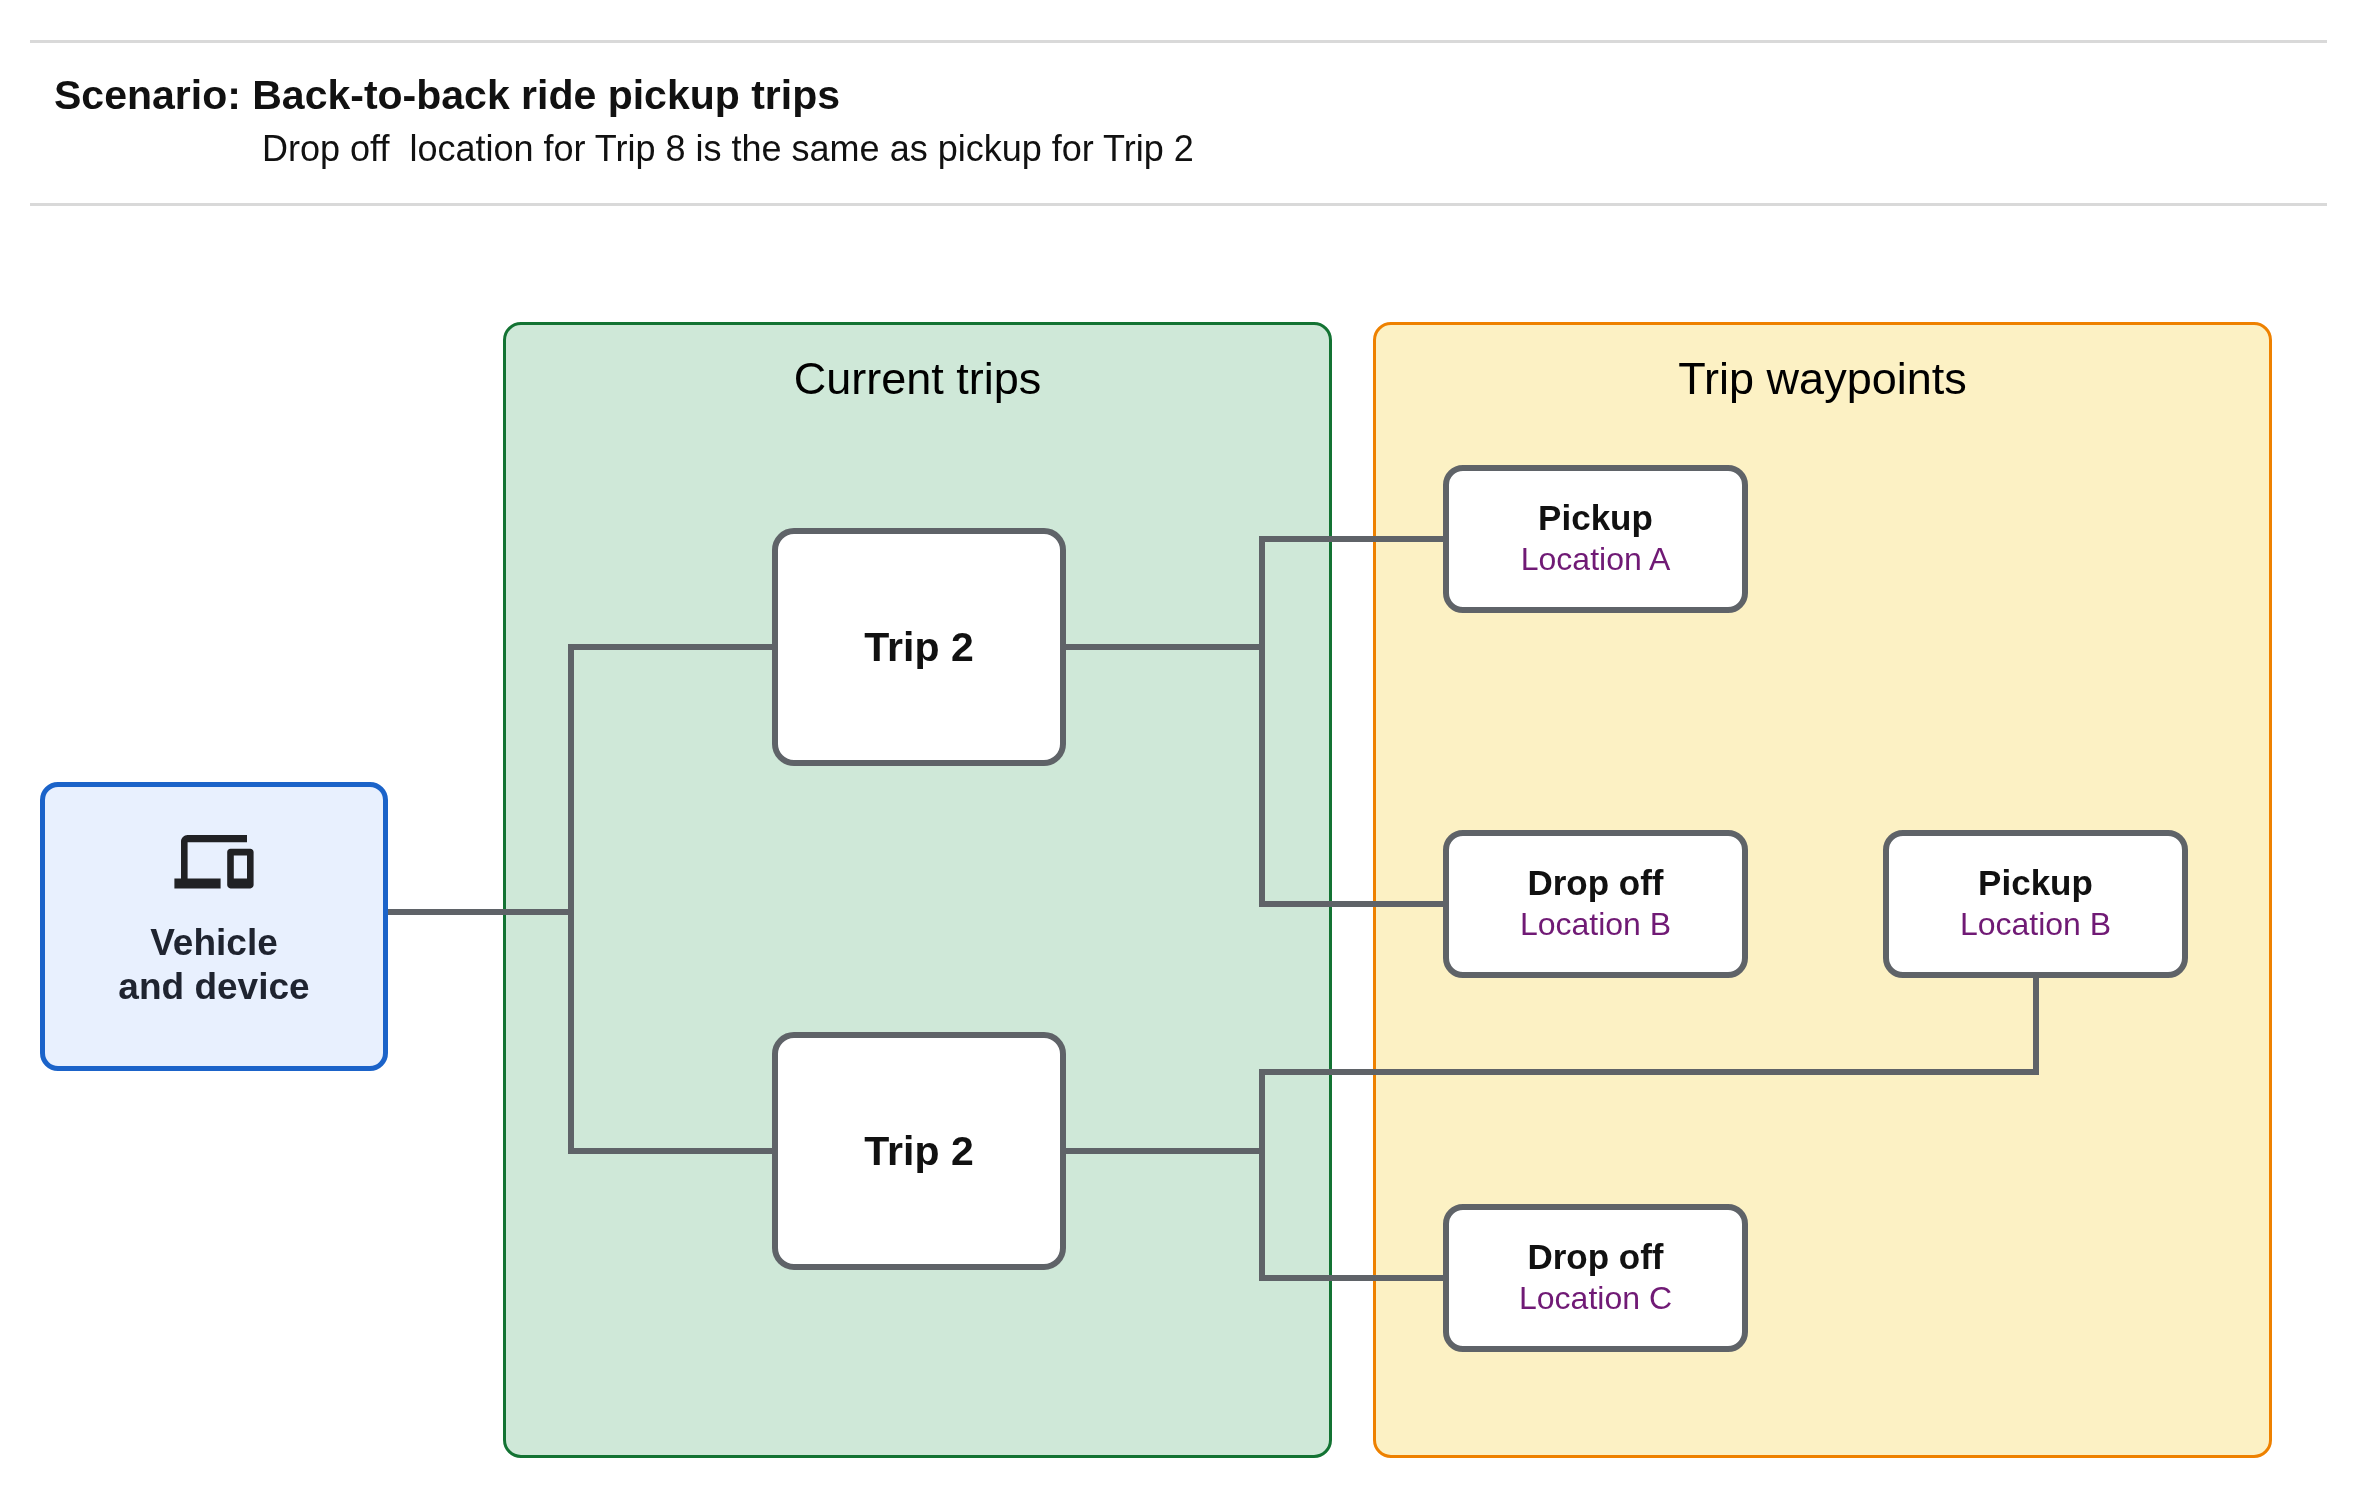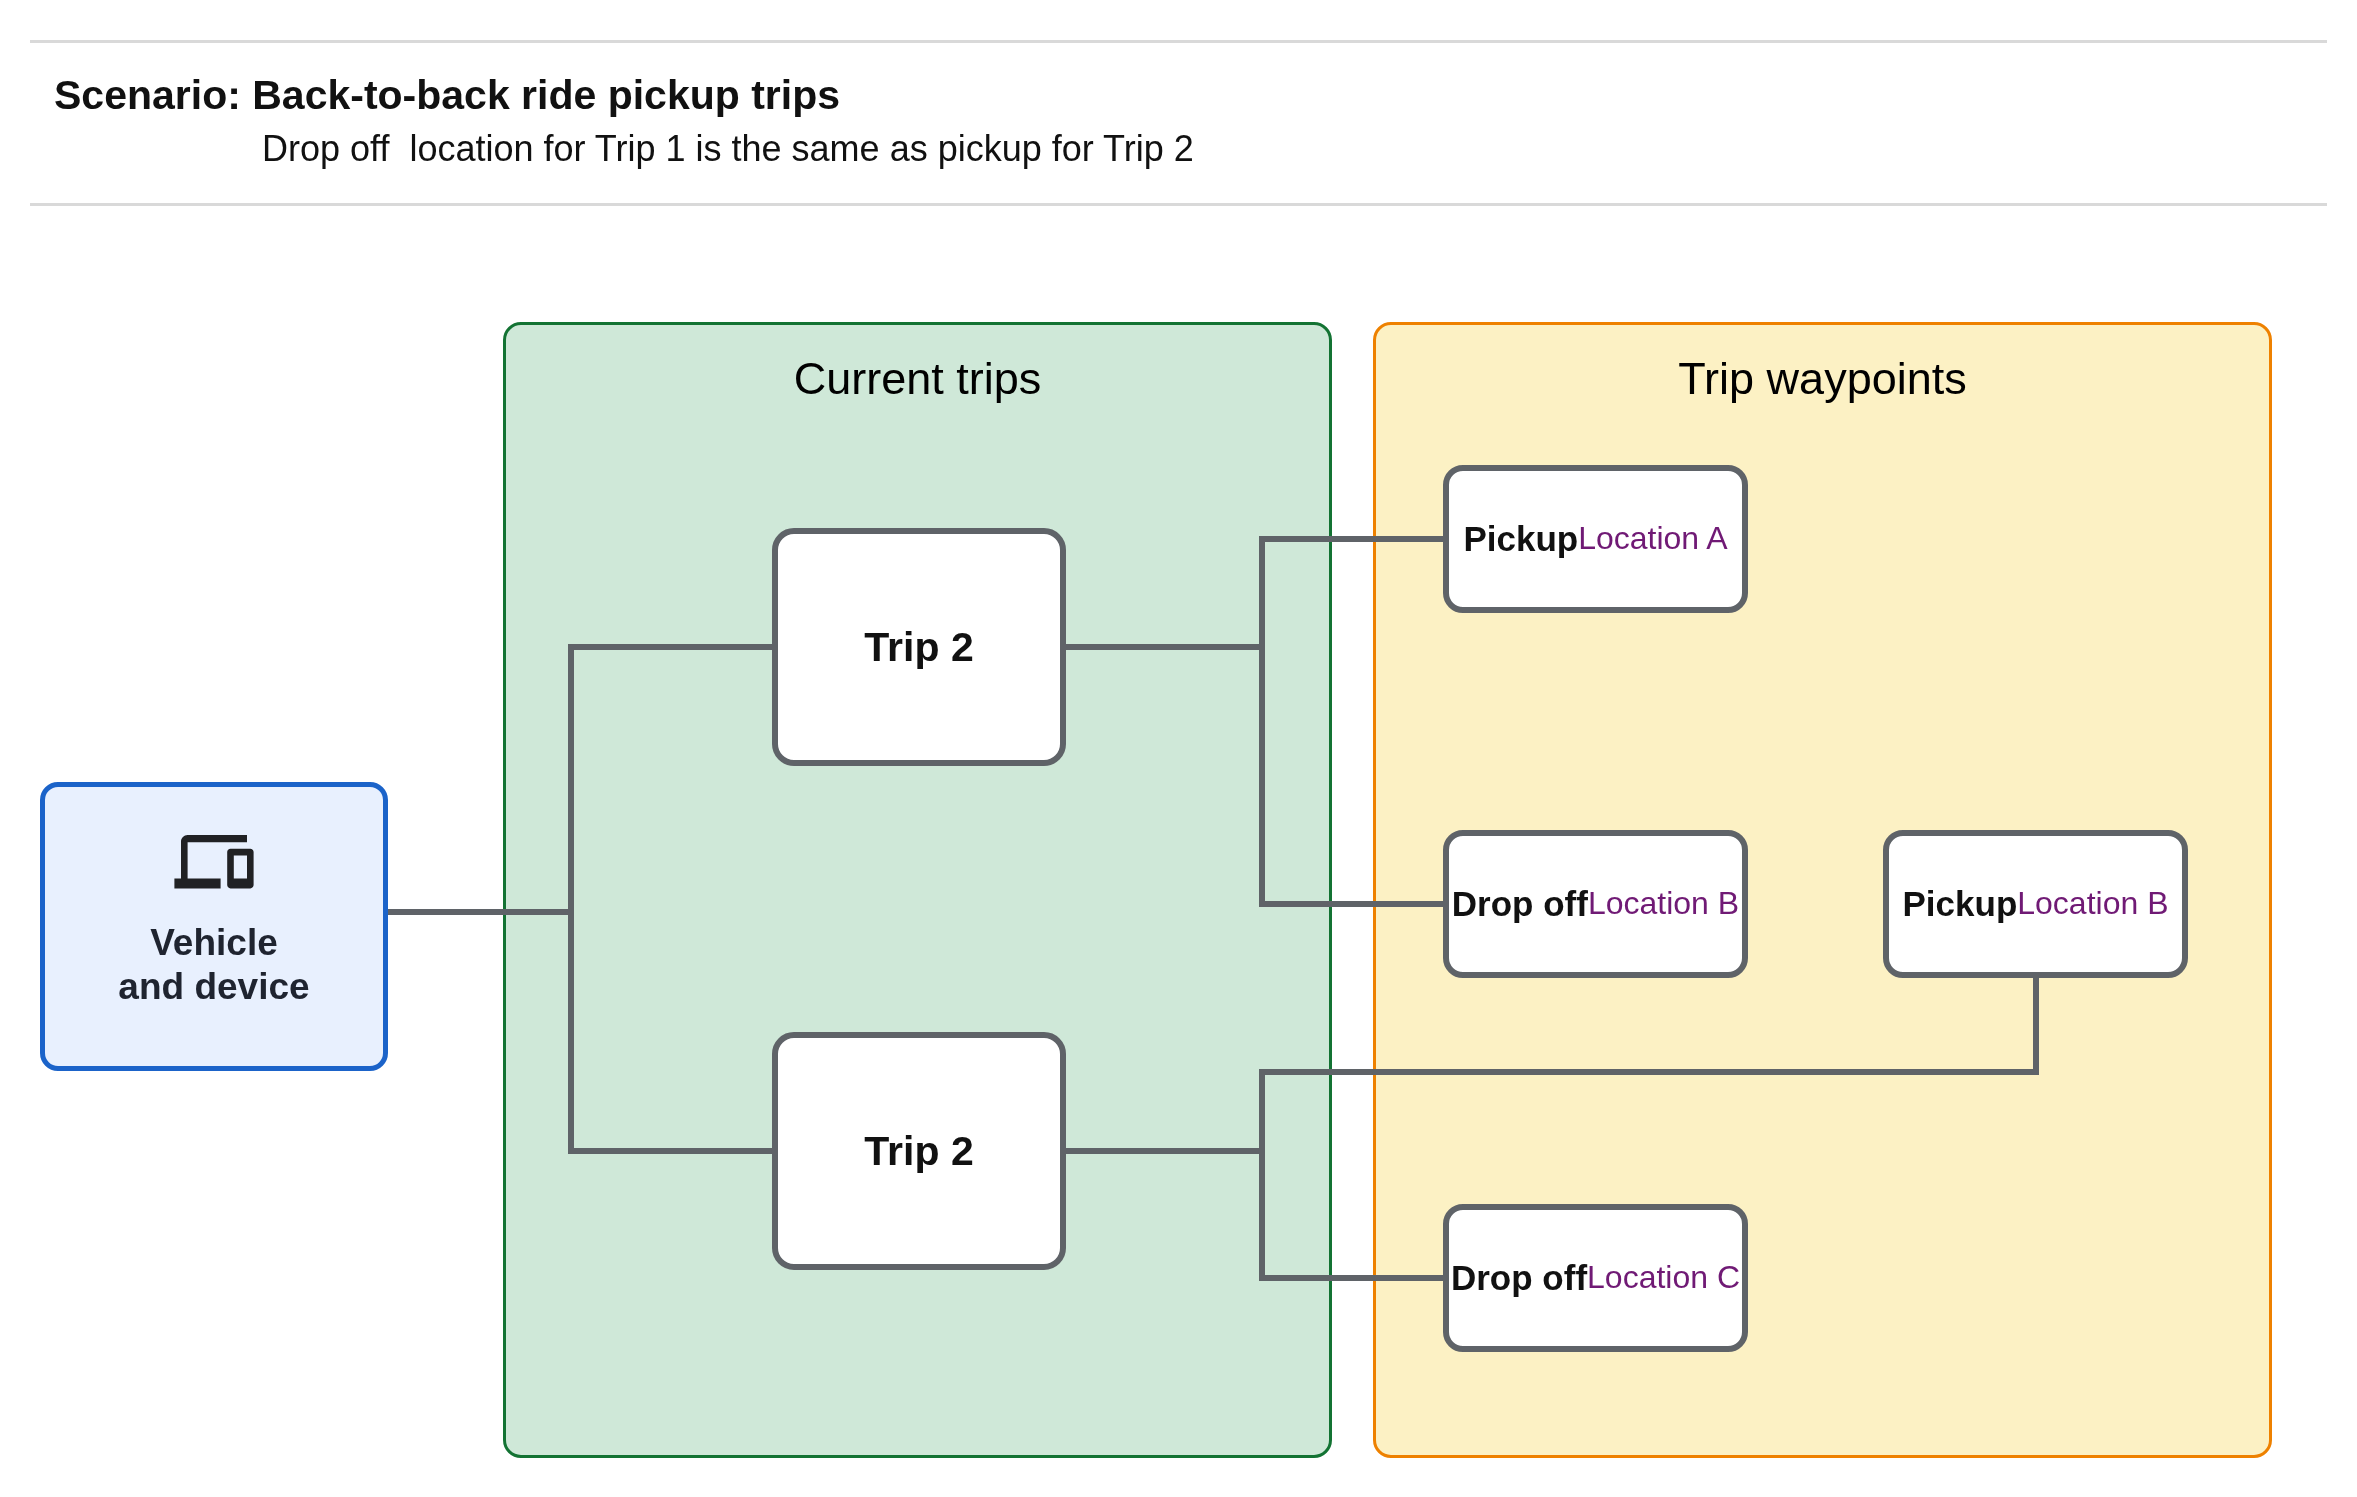--- a/index.html
+++ b/index.html
@@ -86,21 +86,21 @@
 
   
   .node {
     position: absolute;
     box-sizing: border-box;
     background: #ffffff;
     border: 6px solid #5f6368;
     border-radius: 20px;
     z-index: 3;
     display: flex;
-    flex-direction: row;
+    flex-direction: column;
     align-items: center;
     justify-content: center;
     text-align: center;
   }
   .trip-node {
     left: 772px;
     width: 294px;
     height: 238px;
     border-radius: 22px;
   }
@@ -163,21 +163,21 @@
     line-height: 1.2;
   }
 </style>
 </head>
 <body>
 
 <div id="stage">
 
   <div id="divider-top" class="divider"></div>
   <div id="page-title">Scenario: Back-to-back ride pickup trips</div>
-  <div id="page-subtitle">Drop off  location for Trip 1 is the same as pickup for Trip 2</div>
+  <div id="page-subtitle">Drop off  location for Trip 8 is the same as pickup for Trip 2</div>
   <div id="divider-bottom" class="divider"></div>
 
   <div id="panel-trip-waypoints" class="panel">
     <div class="panel-title">Trip waypoints</div>
   </div>
   <div id="panel-current-trips" class="panel">
     <div class="panel-title">Current trips</div>
   </div>
 
   <div class="conn" style="left:388px; top:909px; width:186px; height:6px;"></div>

